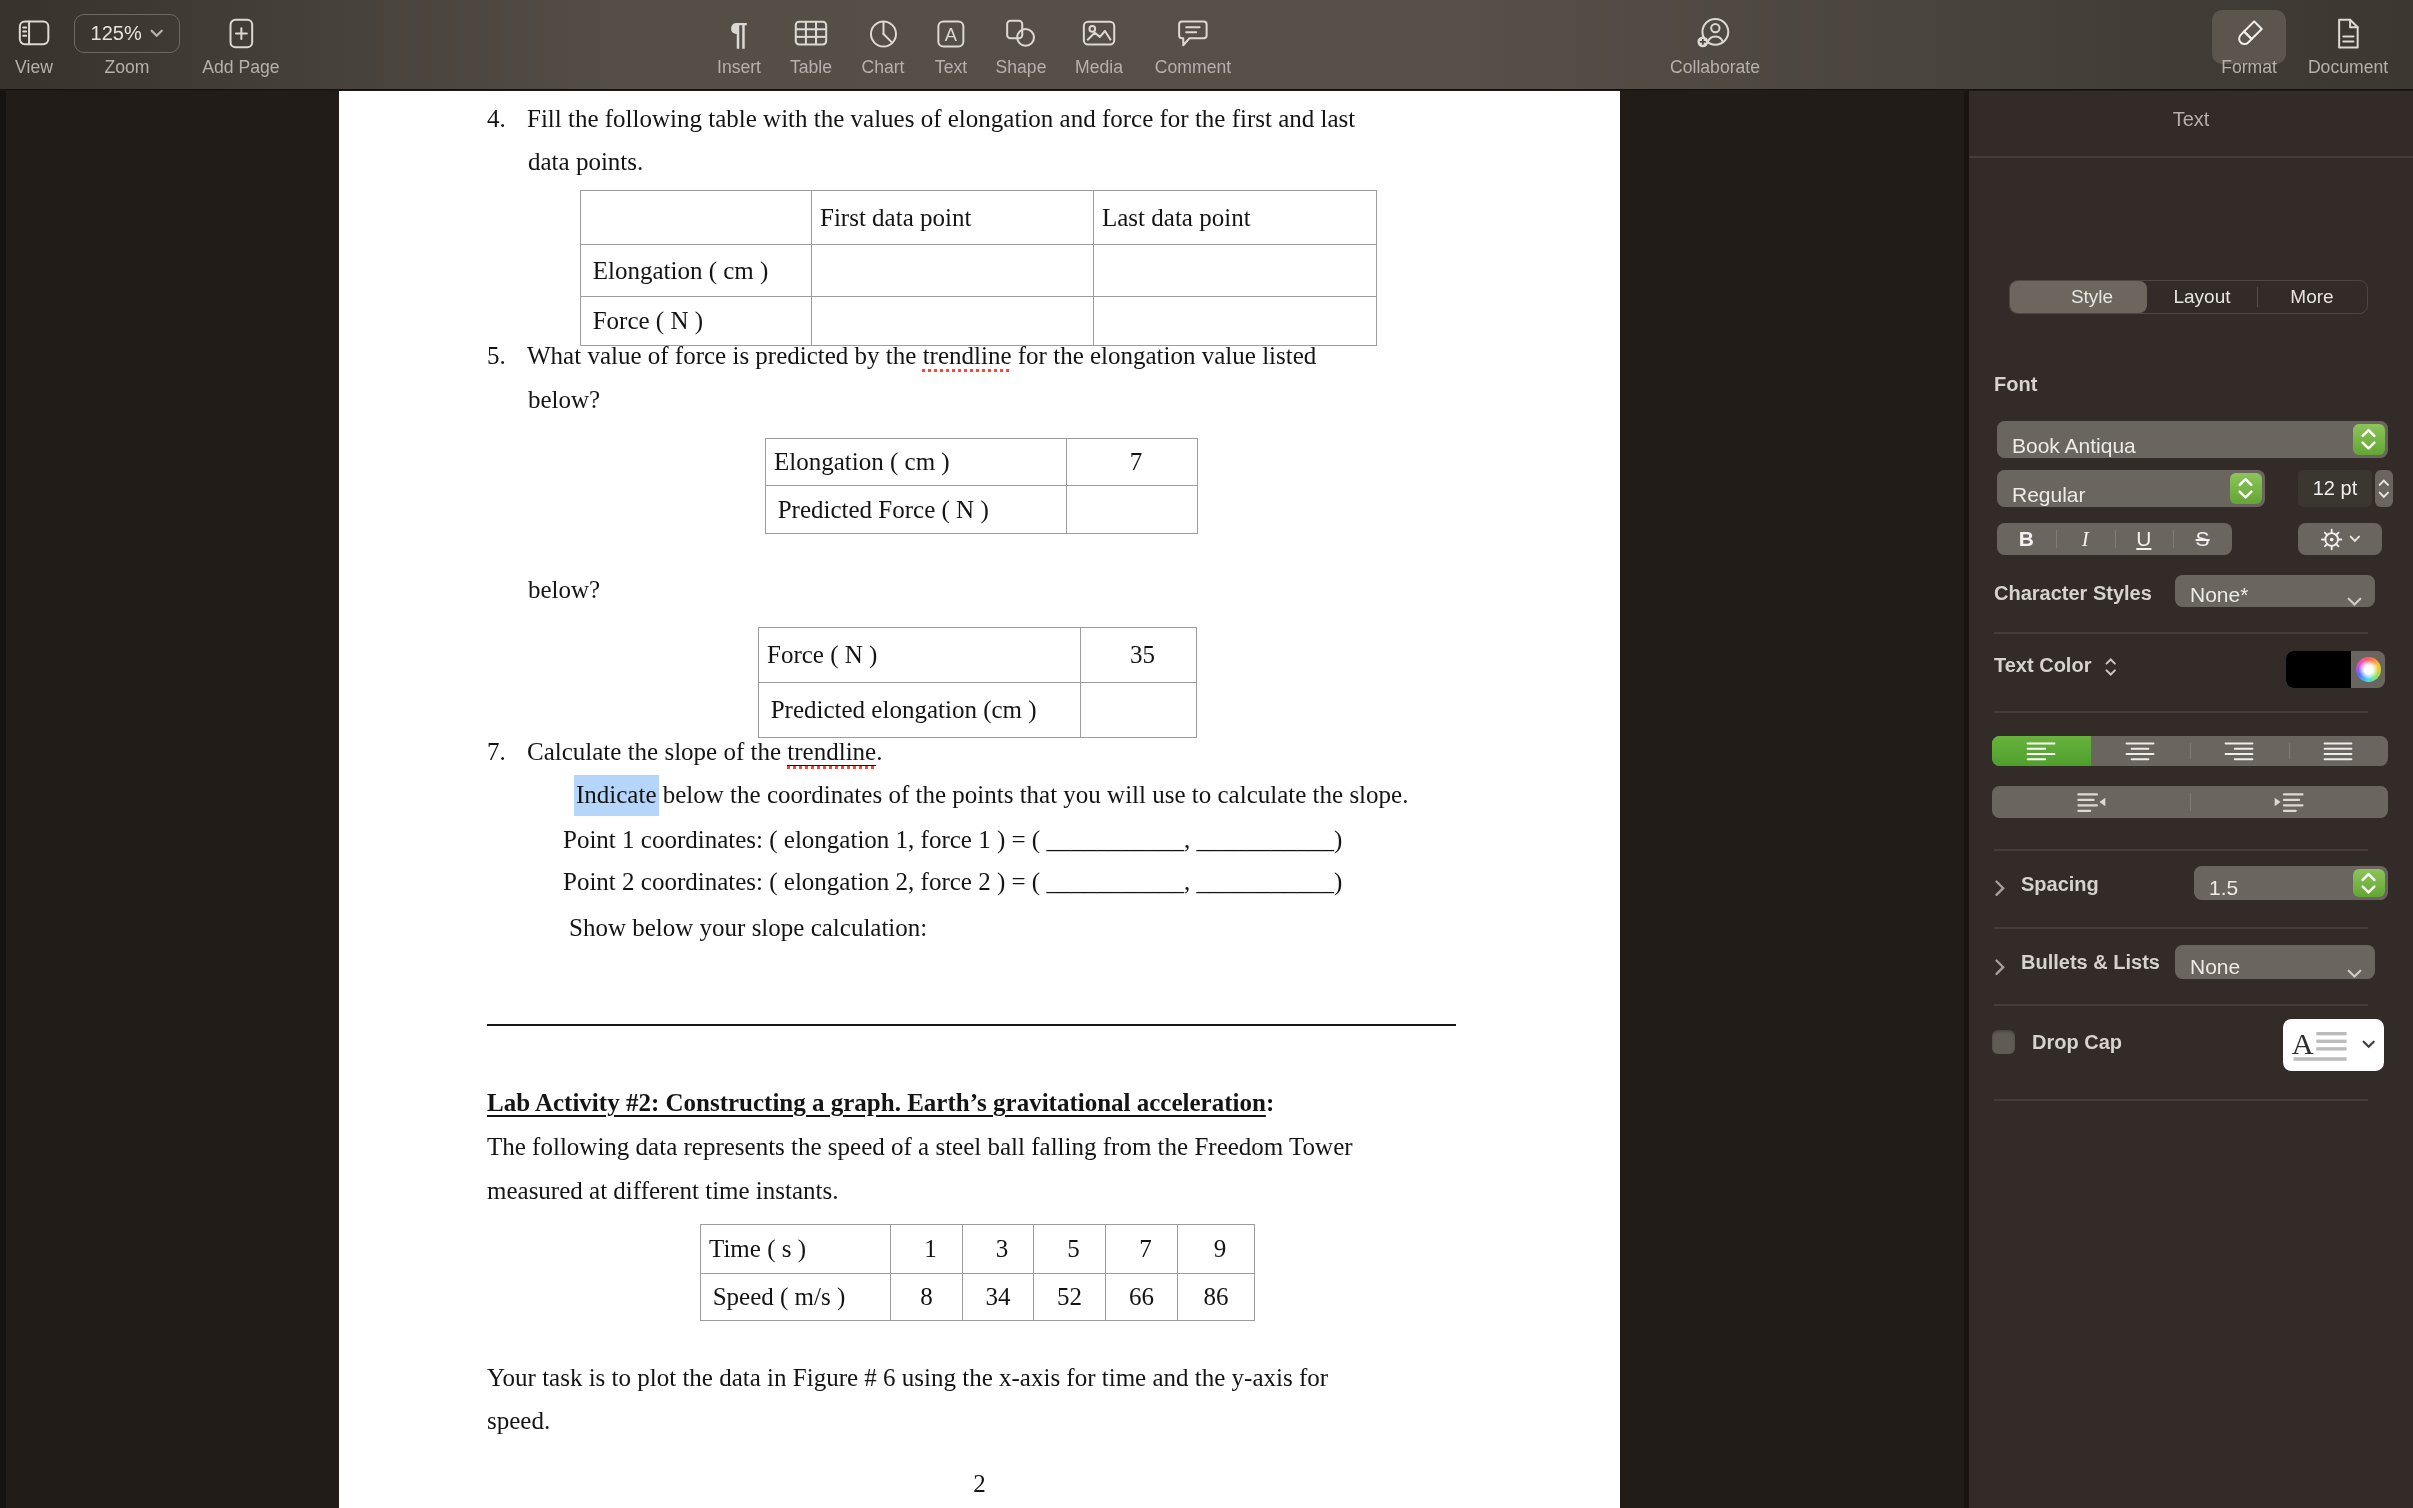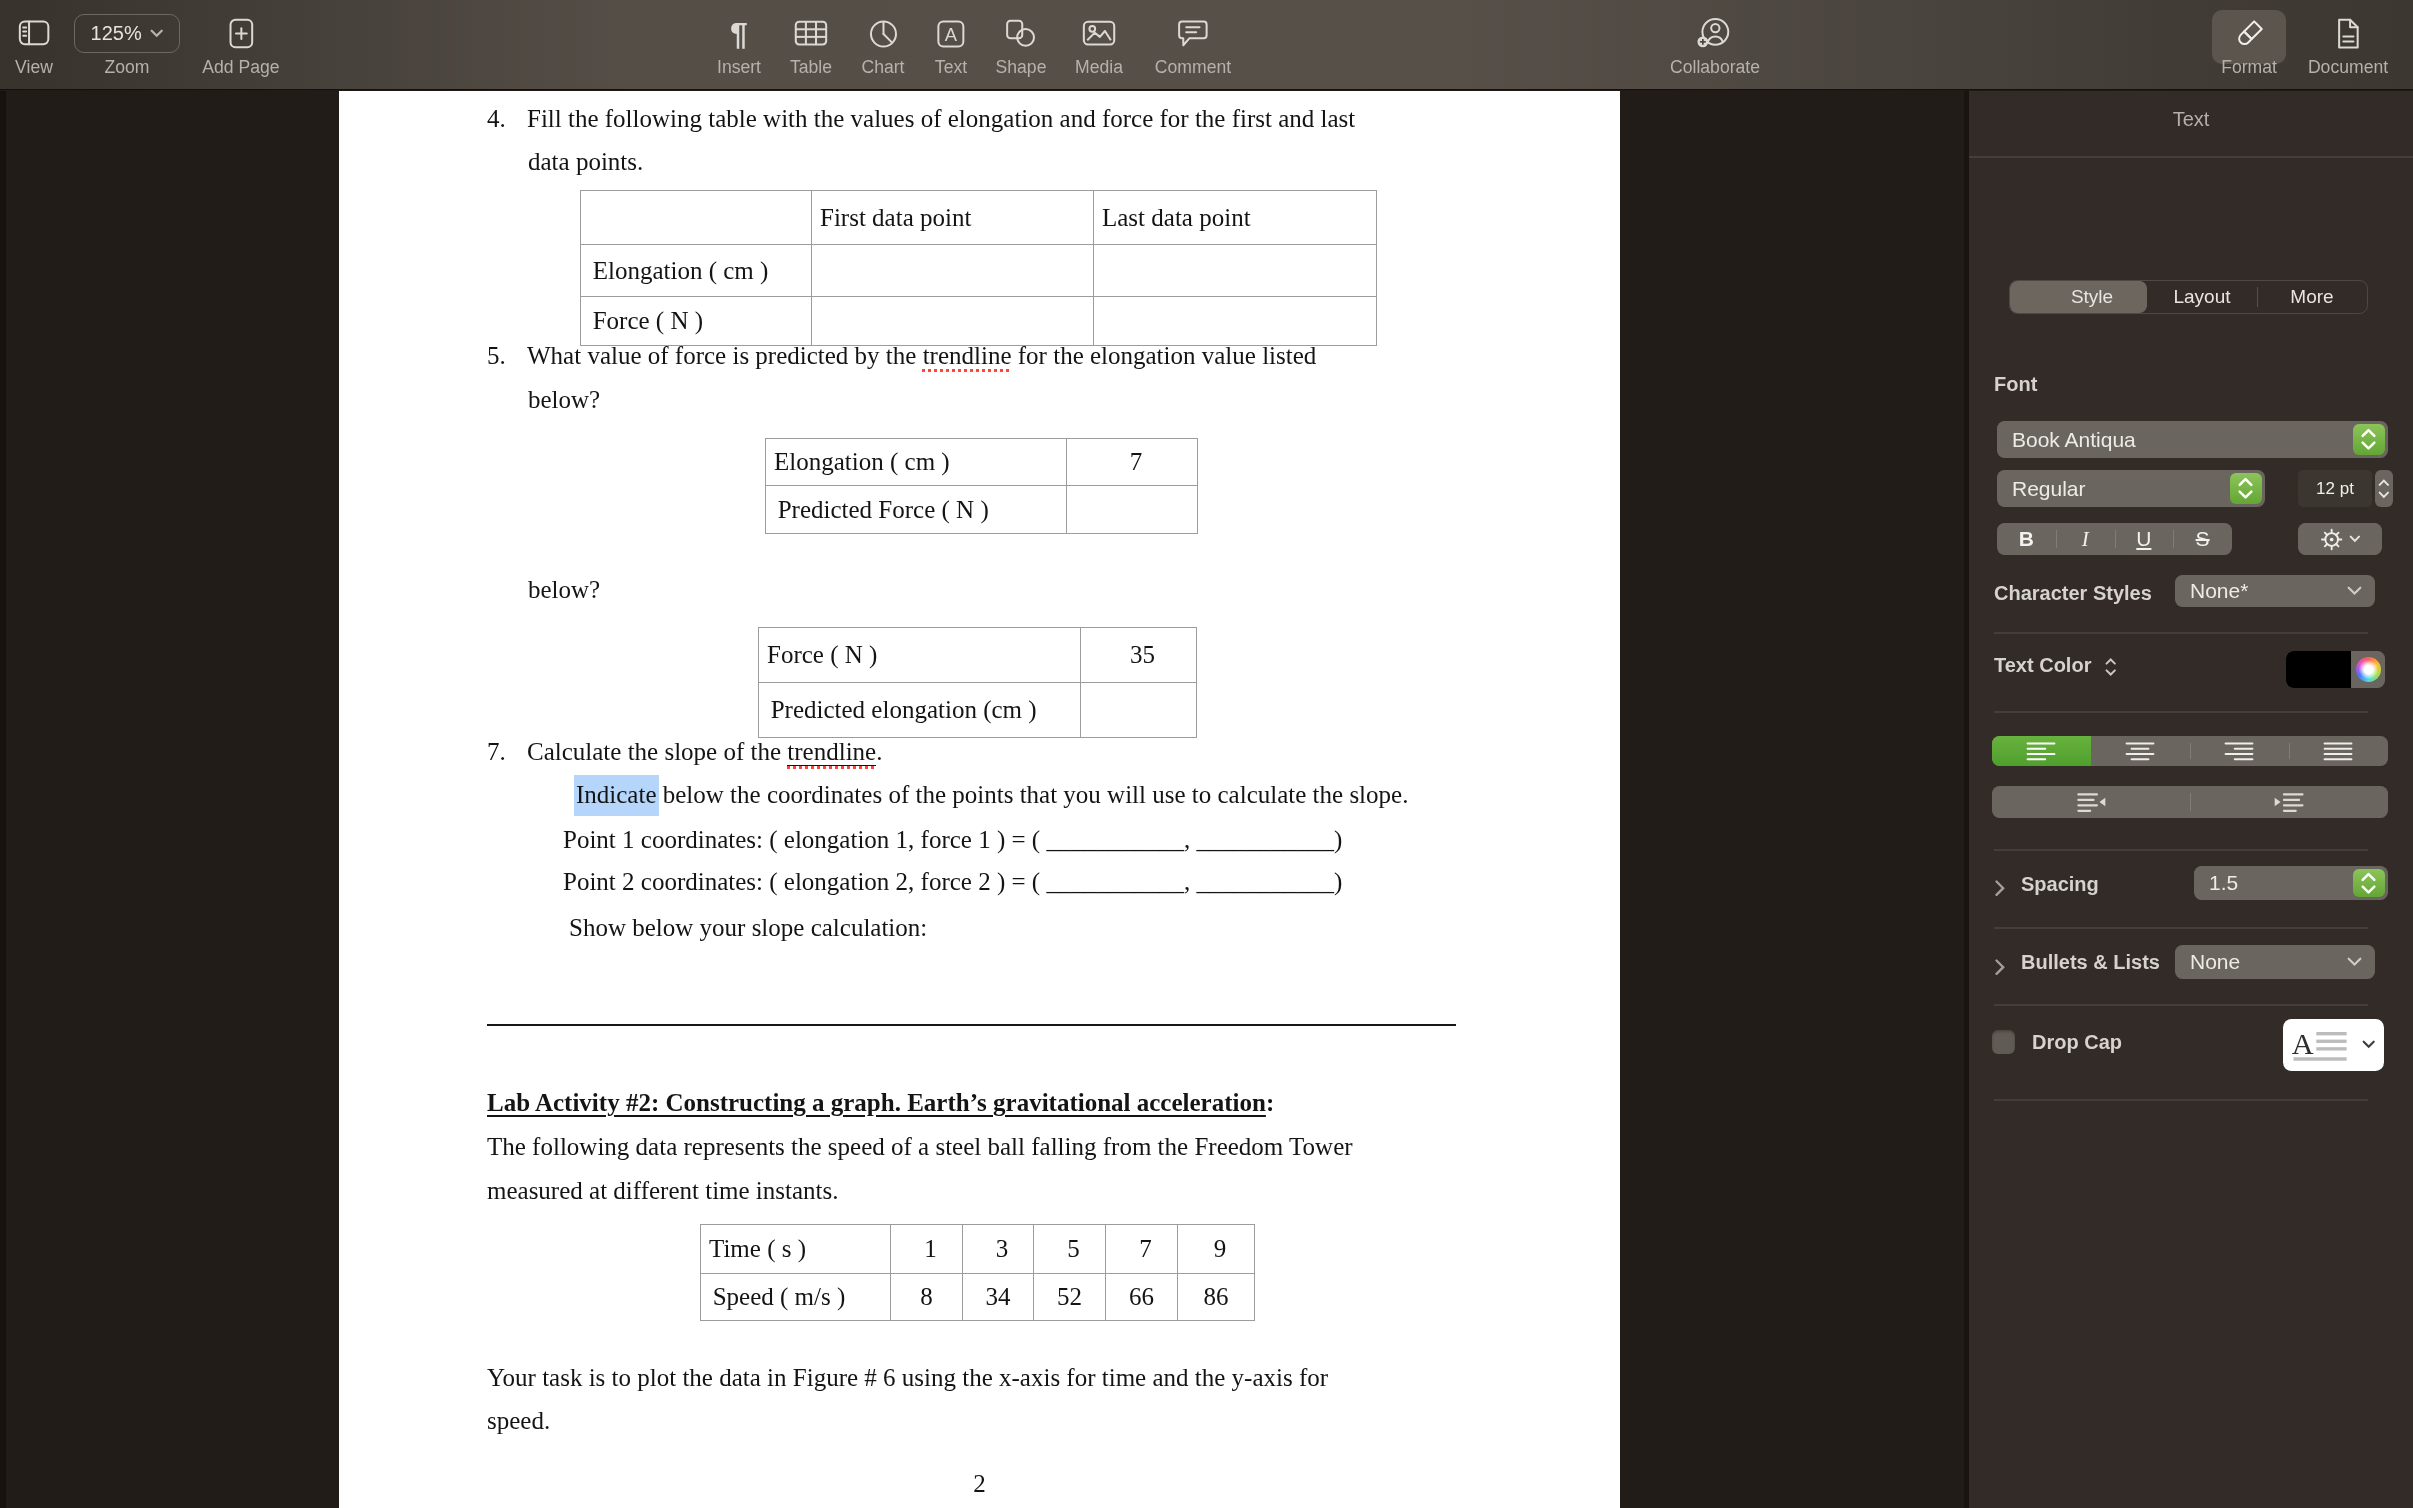--- a/index.html
+++ b/index.html
@@ -50,28 +50,28 @@
     border-radius:10px;display:flex;align-items:center;}
   .combo .styname{margin-left:15px;font-family:"Liberation Serif",serif;font-size:24px;
     color:#191919;background:#cac6c2;padding:2.5px 6.7px;}
   .combo .chev{position:absolute;right:18.4px;}
   .tabs{position:absolute;left:40px;top:189px;width:357px;height:32px;border:0.8px solid #4e4842;
     border-radius:8.4px;display:flex;}
   .tabseg{flex:1;display:flex;align-items:center;justify-content:center;font-size:19px;color:#e8e5e1;position:relative;}
   .tabseg.active{background:#6c665f;border-radius:7.5px;padding-left:27px;}
   .tabdiv{position:absolute;left:0;top:5.9px;bottom:5.9px;width:0.8px;background:#56504a;}
   .sb-label{position:absolute;font-size:20px;font-weight:600;color:#d6d2ce;white-space:nowrap;}
-  .select{position:absolute;background:#6b655f;border-radius:7.5px;display:flex;align-items:center;
+  .select{position:absolute;background:#6b655f;border-radius:7.5px;display:flex;align-items:flex-end;
     color:#edebe8;font-size:21px;}
   .select .stxt{margin-left:15px;}
   .gstep{position:absolute;right:3.4px;top:3.4px;bottom:3.4px;width:32px;border-radius:5.9px;
     background:linear-gradient(#8cc45a,#63a634);display:flex;align-items:center;justify-content:center;}
   .chevr{position:absolute;right:13.4px;}
   .field{position:absolute;background:#3b3630;border-radius:5px;display:flex;align-items:center;
-    justify-content:center;color:#f0eeec;font-size:17px;}
+    justify-content:center;color:#f0eeec;font-size:20px;}
   .ministep{position:absolute;background:#6b655f;border-radius:5.9px;display:flex;flex-direction:column;
     align-items:center;justify-content:center;gap:5px;}
   .segrow{position:absolute;background:#6b655f;border-radius:7.5px;display:flex;}
   .segc{flex:1;display:flex;align-items:center;justify-content:center;position:relative;}
   .segdiv{position:absolute;left:0;top:6.7px;bottom:6.7px;width:0.8px;background:#827c75;}
   .segc.greenact{background:linear-gradient(#68b23e,#4f9f2d);border-radius:7.5px 0 0 7.5px;}
   .bius{color:#f2f1ef;font-size:21px;}
   .bius .ltr{font-family:"Liberation Sans",sans-serif;}
   .colorwell{position:absolute;left:317px;top:560px;width:99px;height:37px;border-radius:7.5px;
     background:#6b655f;display:flex;overflow:hidden;}

